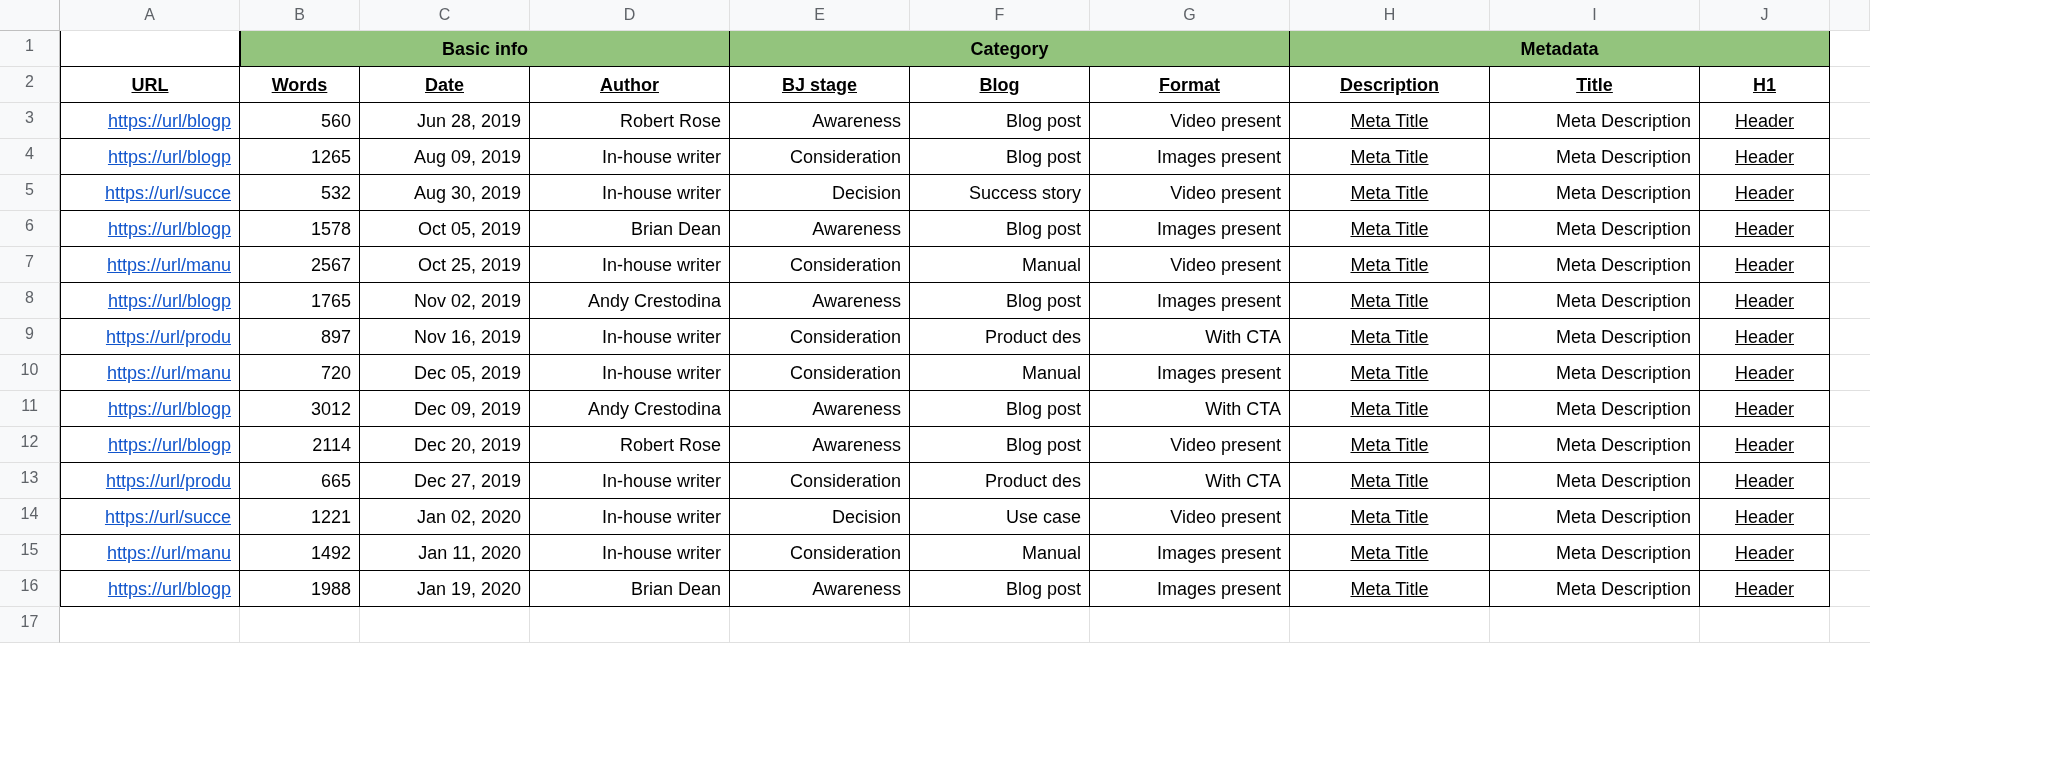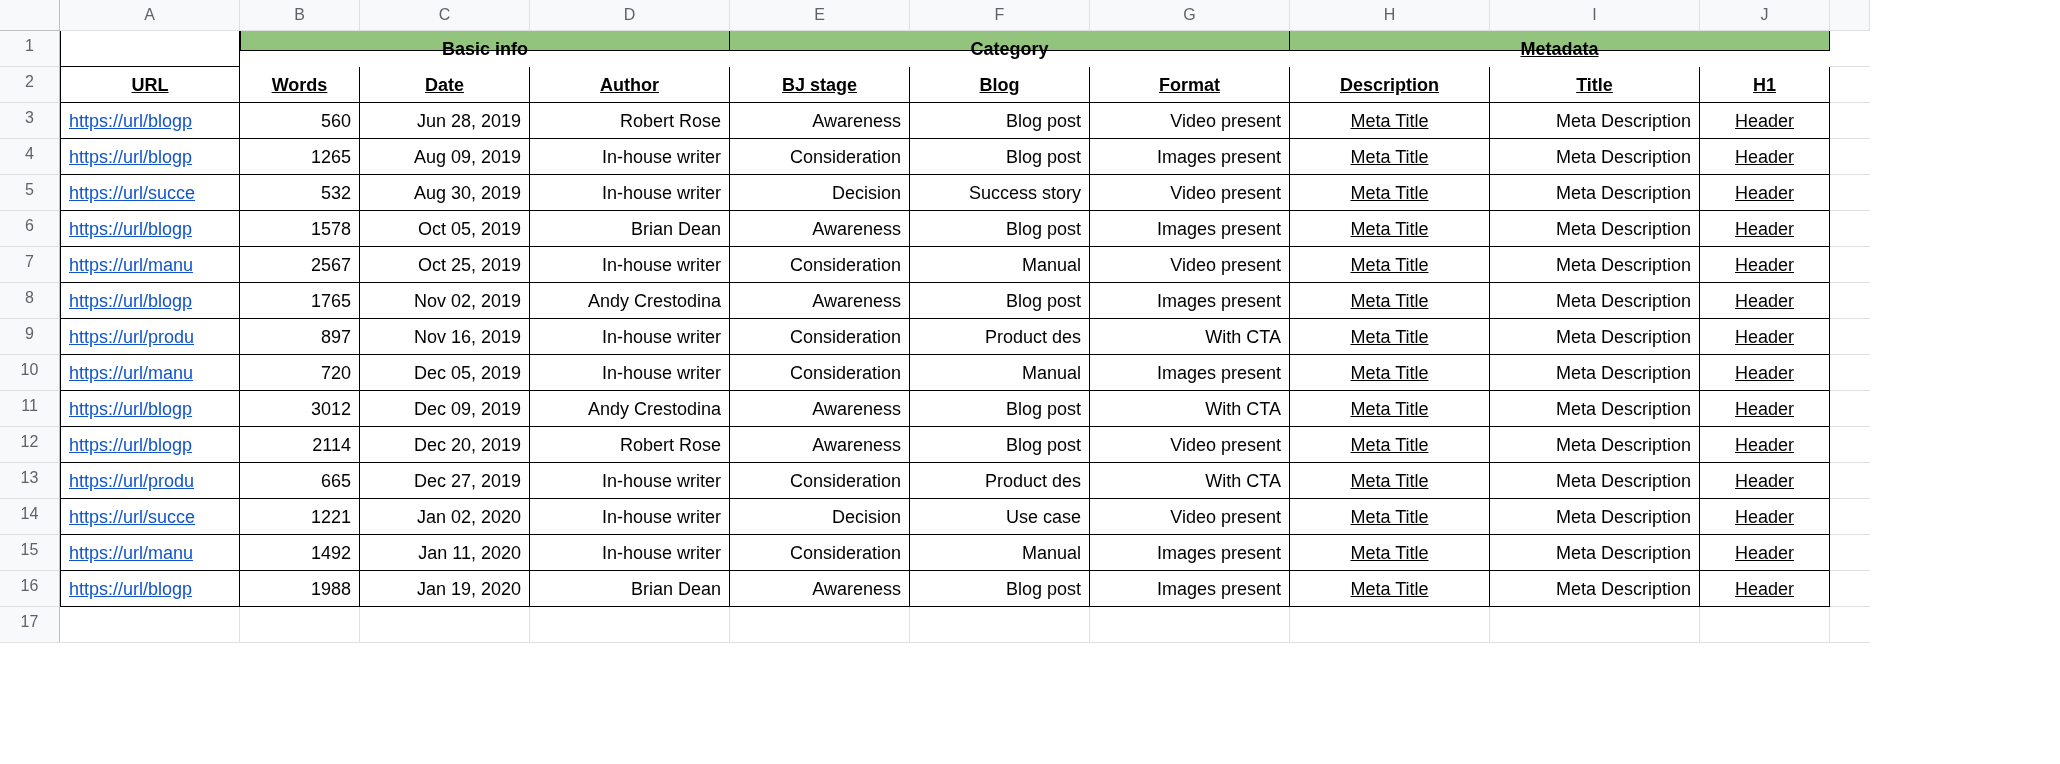--- a/index.html
+++ b/index.html
@@ -45,30 +45,30 @@
     border-bottom: 1px solid #000;
     padding: 6px 8px;
     white-space: nowrap;
     overflow: hidden;
     text-align: right;
     height: 36px;
     line-height: 24px;
   }
   .cell.first-col { border-left: 1px solid #000; }
   .cell.center { text-align: center; text-decoration: underline; }
-  .cell.left { text-align: left; }
+  .cell.left { text-align: right; }
   .cell.bold { font-weight: 700; }
   .group-hdr {
     background: #93c47d;
     font-weight: 700;
     text-align: center;
     border-right: 1px solid #000;
     border-bottom: 1px solid #000;
     padding: 6px 0;
-    height: 20px;
+    height: 36px;
     line-height: 24px;
   }
   .group-hdr.first { border-left: 1px solid #000; }
   .blank-tl {
     border-right: 1px solid #000;
     border-bottom: 1px solid #000;
     border-left: 1px solid #000;
     height: 36px;
   }
   a.link { color: #1155cc; text-decoration: underline; }
@@ -96,21 +96,21 @@
     <div class="hdr">F</div>
     <div class="hdr">G</div>
     <div class="hdr">H</div>
     <div class="hdr">I</div>
     <div class="hdr">J</div>
     <div class="hdr"></div>
     <div class="rownum">1</div>
     <div class="blank-tl"></div>
     <div class="group-hdr first" style="grid-column: span 3;">Basic info</div>
     <div class="group-hdr" style="grid-column: span 3;">Category</div>
-    <div class="group-hdr" style="grid-column: span 3; text-decoration: underline;">Metadata</div>
+    <div class="group-hdr" style="grid-column: span 3;">Metadata</div>
     <div class="tail"></div>
     <div class="rownum">2</div>
     <div class="cell center bold first-col">URL</div>
     <div class="cell center bold">Words</div>
     <div class="cell center bold">Date</div>
     <div class="cell center bold">Author</div>
     <div class="cell center bold">BJ stage</div>
     <div class="cell center bold">Blog</div>
     <div class="cell center bold">Format</div>
     <div class="cell center bold">Description</div>

